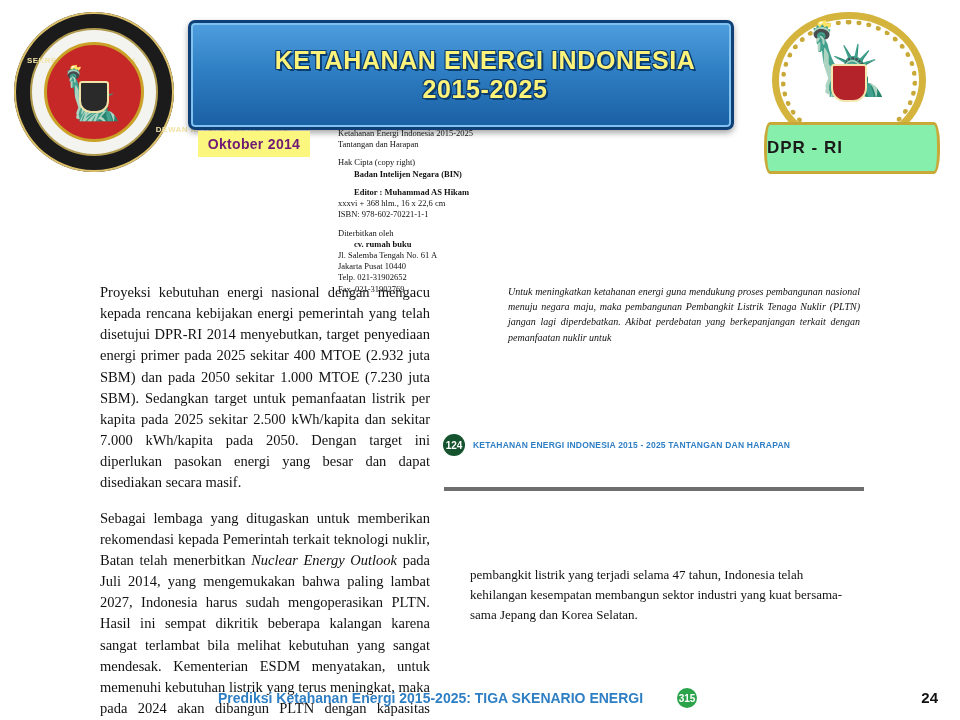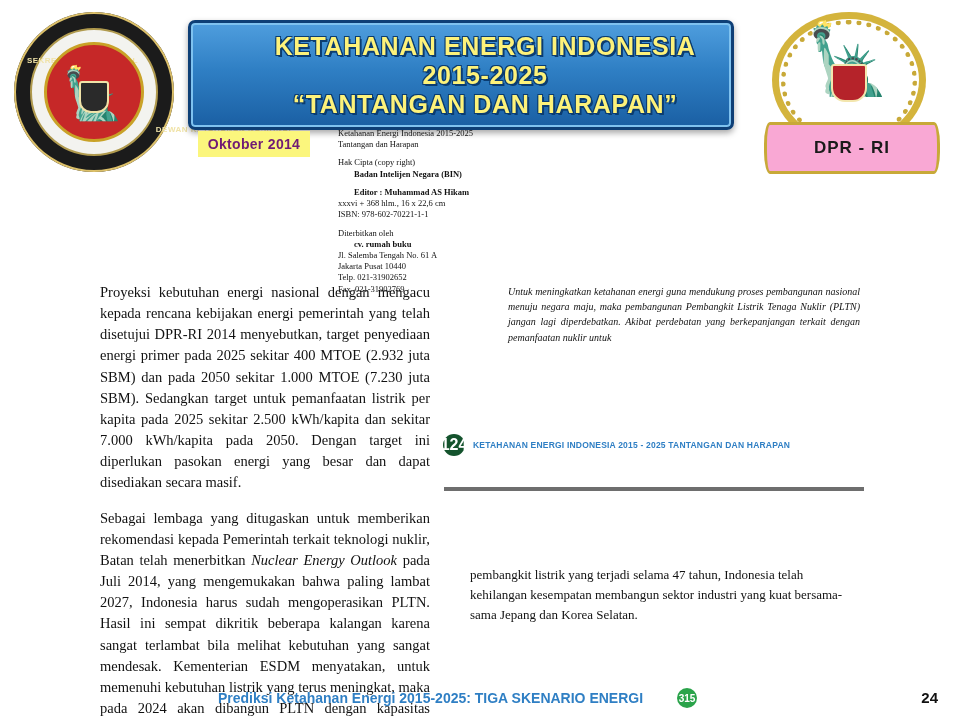--- a/index.html
+++ b/index.html
@@ -131,26 +131,26 @@
     background: #b5232a;
     border: 2px solid #f3e6ae;
     border-radius: 3px 3px 14px 14px;
   }
   .emblem-right .banner {
     position: absolute;
     left: 10px;
     top: 112px;
     width: 170px;
     height: 46px;
-    background: #f9a8d4;
+    background: #86efac;
     border: 3px solid #c8a938;
     border-radius: 6px / 22px;
     display: flex;
     align-items: center;
-    justify-content: center;
+    justify-content: flex-start;
   }
   .emblem-right .banner-text {
     font-family: "Liberation Sans", sans-serif;
     font-weight: bold;
     font-size: 17px;
     color: #1a1a1a;
     letter-spacing: 1px;
   }
 
   
@@ -249,21 +249,21 @@
     gap: 8px;
   }
   .page-marker .bubble {
     width: 22px;
     height: 22px;
     border-radius: 50%;
     background: #14532d;
     color: #ffffff;
     font-family: "Liberation Sans", sans-serif;
     font-weight: bold;
-    font-size: 16px;
+    font-size: 10px;
     display: flex;
     align-items: center;
     justify-content: center;
   }
   .page-marker .label {
     font-family: "Liberation Sans", sans-serif;
     font-weight: bold;
     font-size: 8.5px;
     color: #2f7fc4;
     letter-spacing: 0.2px;
@@ -341,21 +341,20 @@
   </div>
   <div class="shield-area">
     <div class="garuda">🗽</div>
     <div class="shield"></div>
   </div>
 </div>
 
 <div class="title-banner">
   <div>KETAHANAN ENERGI INDONESIA</div>
   <div>2015-2025</div>
-  <div>“TANTANGAN DAN HARAPAN”</div>
 </div>
 
 <div class="emblem-right">
   <div class="wreath"></div>
   <div class="wreath2"></div>
   <div class="bird">🗽</div>
   <div class="bird-shield"></div>
   <div class="banner">
     <span class="banner-text">DPR - RI</span>
   </div>

